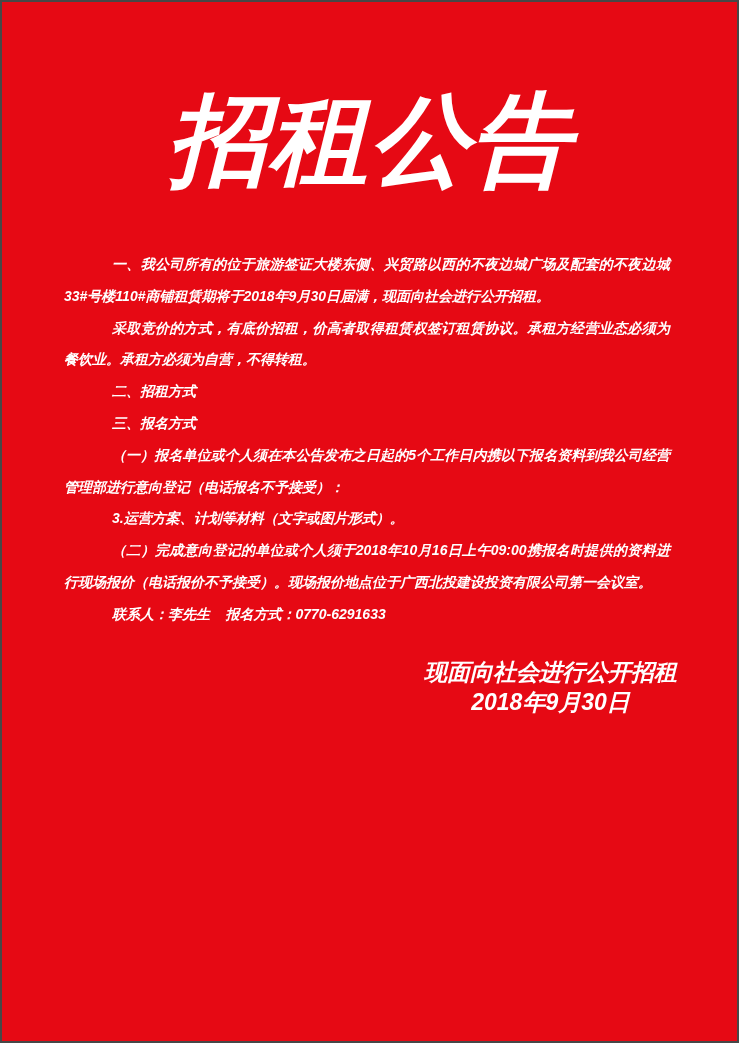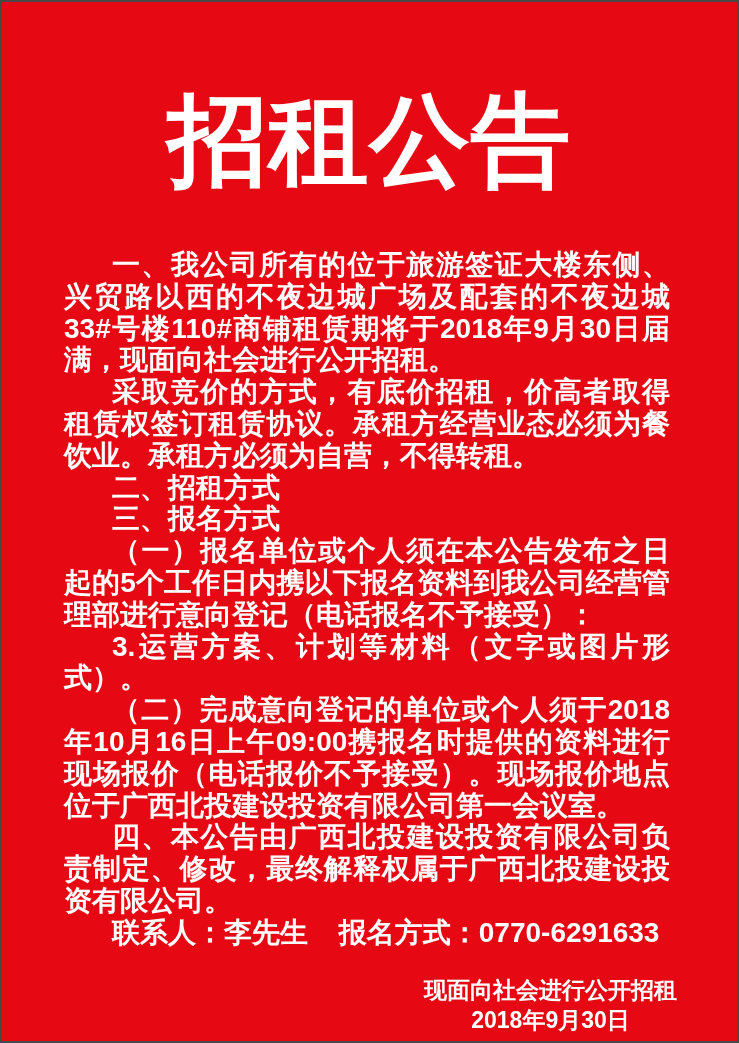--- a/index.html
+++ b/index.html
@@ -1,15 +1,15 @@
 <!DOCTYPE html>
 <html lang="zh"><head>
 <meta charset="utf-8">
 <style>
-  * { box-sizing: border-box; margin: 0; padding: 0; }
+  * { box-sizing: border-box; margin: 0; padding: 0; font-style: italic; }
   html, body { background: #9a9a9a; }
   .page {
     position: relative;
     width: 739px;
     height: 1043px;
     background: #e60914;
     border: 2px solid #474747;
     overflow: hidden;
     color: #ffffff;
     font-family: "Liberation Sans", "DejaVu Sans", sans-serif;
@@ -21,21 +21,21 @@
     font-weight: 900;
     font-size: 100px;
     line-height: 1.15;
     letter-spacing: 1px;
     color: #ffffff;
   }
   .body-text {
     margin-top: 50px;
     padding-left: 62px;
     padding-right: 67px;
-    font-size: 28px;
+    font-size: 14px;
     line-height: 31.8px;
     font-weight: 700;
     text-align: justify;
     color: #ffffff;
   }
   .body-text p {
     text-indent: 48px;
     margin: 0;
   }
   .contact-line {
@@ -69,21 +69,20 @@
   <h1 class="poster-title">招租公告</h1>
 
   <div class="body-text">
     <p>一、我公司所有的位于旅游签证大楼东侧、兴贸路以西的不夜边城广场及配套的不夜边城33#号楼110#商铺租赁期将于2018年9月30日届满，现面向社会进行公开招租。</p>
     <p>采取竞价的方式，有底价招租，价高者取得租赁权签订租赁协议。承租方经营业态必须为餐饮业。承租方必须为自营，不得转租。</p>
     <p>二、招租方式</p>
     <p>三、报名方式</p>
     <p>（一）报名单位或个人须在本公告发布之日起的5个工作日内携以下报名资料到我公司经营管理部进行意向登记（电话报名不予接受）：</p>
     <p>3.运营方案、计划等材料（文字或图片形式）。</p>
     <p>（二）完成意向登记的单位或个人须于2018年10月16日上午09:00携报名时提供的资料进行现场报价（电话报价不予接受）。现场报价地点位于广西北投建设投资有限公司第一会议室。</p>
-    <p>四、本公告由广西北投建设投资有限公司负责制定、修改，最终解释权属于广西北投建设投资有限公司。</p>
     <p class="contact-line">
       <span>联系人：</span><span>李先生</span><span class="contact-phone-label">报名方式：</span><span>0770-6291633</span>
     </p>
   </div>
 
   <div class="signature">
     <div class="signature-inner">
       <div>现面向社会进行公开招租</div>
       <div>2018年9月30日</div>
     </div>

